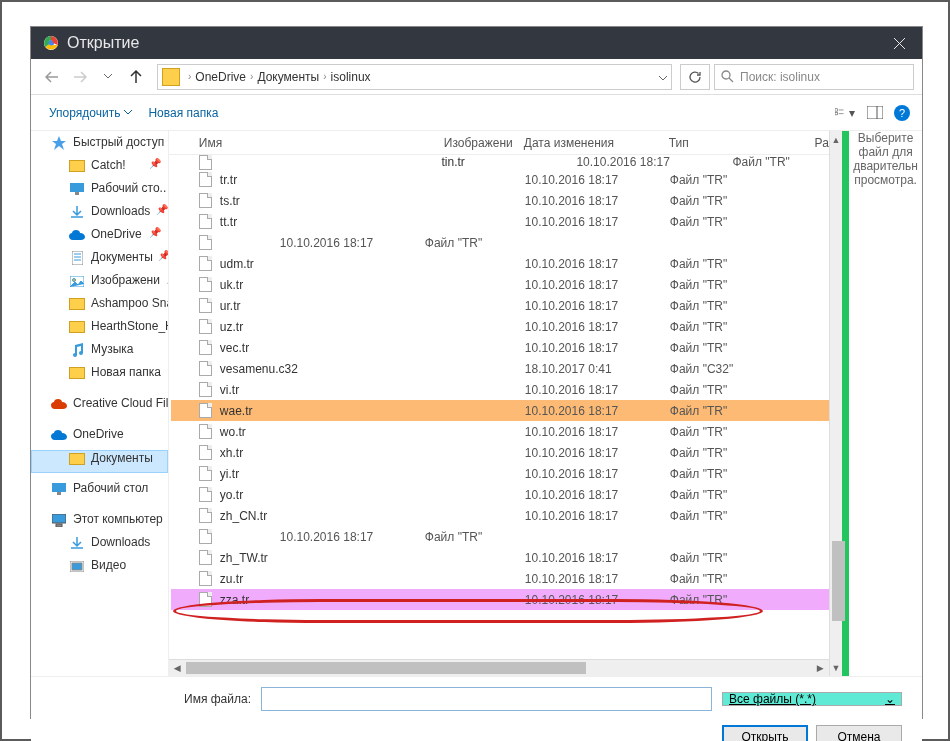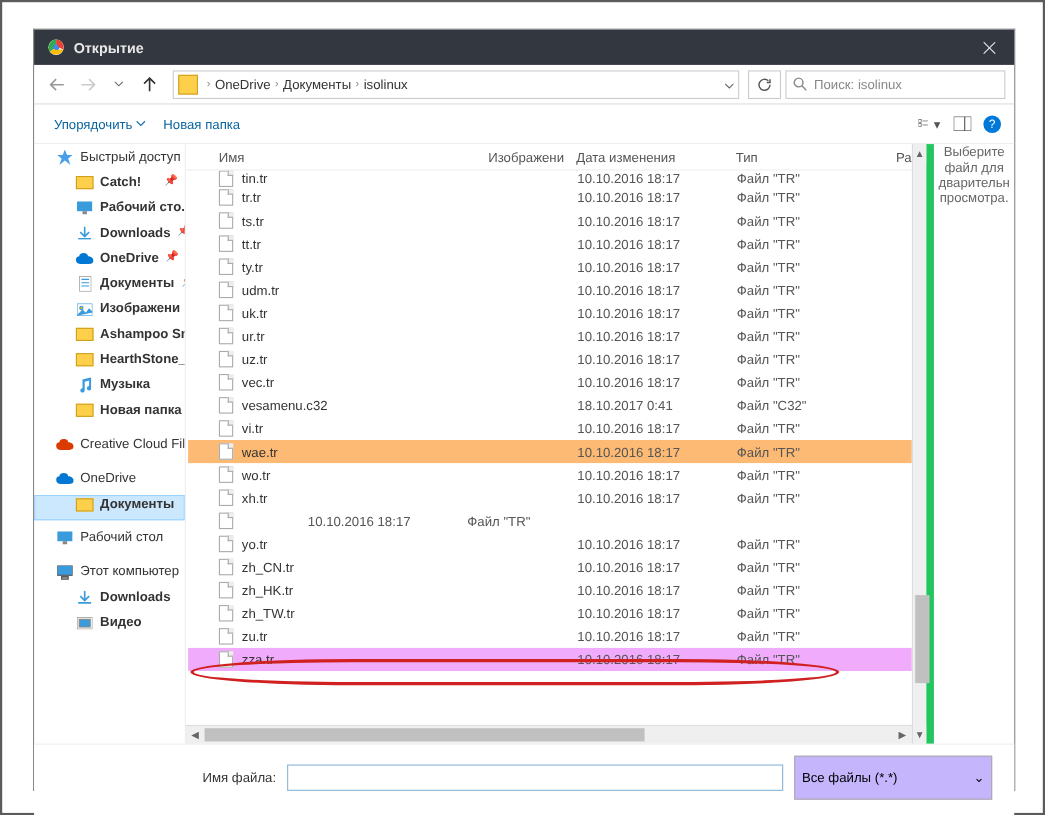--- a/index.html
+++ b/index.html
@@ -1,42 +1,42 @@
 <!DOCTYPE html>
 <html><head>
 <meta charset="utf-8">
 <style>
 * { box-sizing: border-box; margin: 0; padding: 0; font-family: "Segoe UI", Tahoma, sans-serif; font-size: 12px; }
 body { background: #fff; width: 950px; height: 741px; position: relative; }
 .outer-frame { border: 2px solid #5b5b5b; width: 950px; height: 741px; position: relative; background: #fff; }
 .window { position: absolute; top: 24px; left: 28px; width: 893px; height: 693px; border: 1px solid #888; background: #fff; }
 .titlebar { display: flex; align-items: center; height: 32px; background: #333740; color: #e8e8e8; padding: 0 0 0 12px; }
 .titlebar-icon { width: 16px; height: 16px; margin-right: 8px; }
-.titlebar-title { flex: 1; font-size: 13px; font-weight: bold; }
+.titlebar-title { flex: 1; font-size: 16px; }
 .close-btn { width: 46px; height: 32px; display: flex; align-items: center; justify-content: center; color: #e8e8e8; }
 .nav-row { display: flex; align-items: center; height: 36px; border-bottom: 1px solid #ddd; padding: 4px 8px; gap: 2px; }
 .nav-arrow { width: 26px; height: 26px; display: flex; align-items: center; justify-content: center; color: #777; border: 1px solid transparent; }
 .nav-arrow.enabled { color: #333; }
 .breadcrumb { flex: 1; display: flex; align-items: center; border: 1px solid #ccc; height: 26px; padding: 0 4px; margin: 0 6px; background: #fff; }
 .bc-icon { width: 18px; height: 18px; background: #fdcf4a; display: inline-block; margin-right: 4px; border: 1px solid #d0a020; }
 .bc-sep { color: #888; margin: 0 4px; font-size: 10px; }
 .bc-item { color: #333; }
 .refresh { width: 30px; height: 26px; border: 1px solid #ccc; display:flex; align-items:center; justify-content:center; color:#555; }
 .search { width: 200px; height: 26px; border: 1px solid #ccc; display:flex; align-items:center; padding: 0 6px; color: #888; margin-left: 2px; }
 .search svg { margin-right: 6px; }
 .toolbar { display: flex; align-items: center; height: 36px; border-bottom: 1px solid #eee; padding: 0 12px; gap: 4px; }
 .tb-btn { color: #0a64a0; padding: 4px 6px; display:flex; align-items:center; }
 .tb-btn svg { margin-left: 4px; }
 .tb-right { margin-left: auto; display:flex; align-items:center; gap: 8px; }
 .tb-icon { width: 22px; height: 22px; display:flex; align-items:center; justify-content:center; color:#555; border:1px solid transparent; }
 .tb-help { background: #0078d7; color:#fff; border-radius:50%; width:16px; height:16px; text-align:center; line-height:16px; font-size:11px; }
 .body { display: flex; height: 545px; }
 .sidebar { width: 178px; border-right: 1px solid #eee; overflow: hidden; padding-top: 4px; }
 .nav-item { display: flex; align-items: flex-start; height: 23px; padding-left: 20px; gap: 6px; color: #333; white-space: nowrap; overflow: hidden; }
-.nav-item.sub { padding-left: 38px; font-weight: bold; }
+.nav-item.sub { padding-left: 38px; }
 .nav-item.selected { background: #cce8ff; border: 1px solid #99d1ff; padding-left: 37px; }
 .sb-ico { width: 16px; height: 16px; flex-shrink:0; display:flex; align-items:center; justify-content:center; }
 .pin { color: #888; font-size: 10px; margin-left: auto; margin-right: 6px; }
 .files { flex: 1; display: flex; flex-direction: column; position: relative; }
 .col-headers { display: flex; height: 24px; border-bottom: 1px solid #eee; align-items: center; color: #555; padding-left: 30px; }
 .ch-name { width: 245px; }
 .ch-state { width: 80px; }
 .ch-date { width: 145px; }
 .ch-type { width: 120px; }
 .ch-size { width: 40px; text-align: right; }
@@ -52,21 +52,21 @@
 .f-type { width: 120px; color: #555; }
 .highlight-oval { position:absolute; pointer-events:none; border: 3px solid #d02020; border-radius: 50% / 100%; }
 .preview { width: 90px; border-left: 7px solid #22c55e; display:flex; align-items:flex-start; justify-content:center; text-align:center; color:#666; font-size:11px; padding: 0 4px; }
 .scrollbar { width: 17px; background: #efefef; border-left: 1px solid #ddd; position: relative; }
 .sb-track-btn { height: 17px; background: #efefef; display:flex; align-items:center; justify-content:center; color:#666; font-size:9px; }
 .sb-thumb { position: absolute; left: 2px; width: 13px; background: #c0c0c0; }
 .footer { border-top: 1px solid #eee; padding: 10px 20px; background: #fff; }
 .fn-row { display:flex; align-items:center; gap: 10px; margin-bottom: 14px; }
 .fn-label { width: 200px; text-align: right; color: #333; }
 .fn-input { flex: 1; height: 24px; border: 1px solid #8ab4d8; }
-.fn-filter { width: 180px; height: 40px; border: 1px solid #aaa; padding: 0 6px; display:flex; align-items:center; justify-content:space-between; background:#c4b5fd; }
+.fn-filter { width: 180px; height: 14px; border: 1px solid #aaa; padding: 0 6px; display:flex; align-items:center; justify-content:space-between; background:#5eead4;text-decoration:underline; }
 .btn-row { display:flex; justify-content:flex-end; gap: 8px; }
 .btn { width: 86px; height: 24px; border: 1px solid #aaa; background: #e9e9e9; display:flex; align-items:center; justify-content:center; }
 .btn.primary { border: 2px solid #0078d7; }
 .hscroll { height: 17px; background: #efefef; display:flex; border-top:1px solid #ddd; }
 .hs-btn { width:17px; display:flex; align-items:center; justify-content:center; font-size:9px; color:#666; }
 .hs-thumb { width: 400px; background: #c0c0c0; margin: 2px 0; }
 .ico-folder { background: #fdcf4a; border:1px solid #d0a020; width:16px; height:12px; }
 </style>
 </head>
 <body>
@@ -328,21 +328,21 @@
 
   <div class="files">
     <div class="col-headers">
       <div class="ch-name">Имя</div>
       <div class="ch-state">Изображени</div>
       <div class="ch-date">Дата изменения</div>
       <div class="ch-type">Тип</div>
       <div class="ch-size">Ра</div>
     </div>
     <div class="file-list" id="file-list">
-            <div class="file-row" style="height: 14px;">
+            <div class="file-row" style="height: 14px; text-align: right;">
               <span class="f-ico"></span>
               <span class="f-name">tin.tr</span>
               <span class="f-state"></span>
               <span class="f-date">10.10.2016 18:17</span>
               <span class="f-type">Файл "TR"</span>
             </div>
             <div class="file-row">
               <span class="f-ico"></span>
               <span class="f-name">tr.tr</span>
               <span class="f-state"></span>
@@ -358,21 +358,20 @@
             </div>
             <div class="file-row">
               <span class="f-ico"></span>
               <span class="f-name">tt.tr</span>
               <span class="f-state"></span>
               <span class="f-date">10.10.2016 18:17</span>
               <span class="f-type">Файл "TR"</span>
             </div>
             <div class="file-row">
               <span class="f-ico"></span>
-              <span class="f-name">ty.tr</span>
               <span class="f-state"></span>
               <span class="f-date">10.10.2016 18:17</span>
               <span class="f-type">Файл "TR"</span>
             </div>
             <div class="file-row">
               <span class="f-ico"></span>
               <span class="f-name">udm.tr</span>
               <span class="f-state"></span>
               <span class="f-date">10.10.2016 18:17</span>
               <span class="f-type">Файл "TR"</span>
@@ -435,41 +434,41 @@
             </div>
             <div class="file-row">
               <span class="f-ico"></span>
               <span class="f-name">xh.tr</span>
               <span class="f-state"></span>
               <span class="f-date">10.10.2016 18:17</span>
               <span class="f-type">Файл "TR"</span>
             </div>
             <div class="file-row">
               <span class="f-ico"></span>
+              <span class="f-name">yi.tr</span>
               <span class="f-state"></span>
               <span class="f-date">10.10.2016 18:17</span>
               <span class="f-type">Файл "TR"</span>
             </div>
             <div class="file-row">
               <span class="f-ico"></span>
               <span class="f-name">yo.tr</span>
               <span class="f-state"></span>
               <span class="f-date">10.10.2016 18:17</span>
               <span class="f-type">Файл "TR"</span>
             </div>
             <div class="file-row">
               <span class="f-ico"></span>
               <span class="f-name">zh_CN.tr</span>
               <span class="f-state"></span>
               <span class="f-date">10.10.2016 18:17</span>
               <span class="f-type">Файл "TR"</span>
             </div>
             <div class="file-row">
               <span class="f-ico"></span>
-              <span class="f-name">zh_HK.tr</span>
               <span class="f-state"></span>
               <span class="f-date">10.10.2016 18:17</span>
               <span class="f-type">Файл "TR"</span>
             </div>
             <div class="file-row">
               <span class="f-ico"></span>
               <span class="f-name">zh_TW.tr</span>
               <span class="f-state"></span>
               <span class="f-date">10.10.2016 18:17</span>
               <span class="f-type">Файл "TR"</span>

